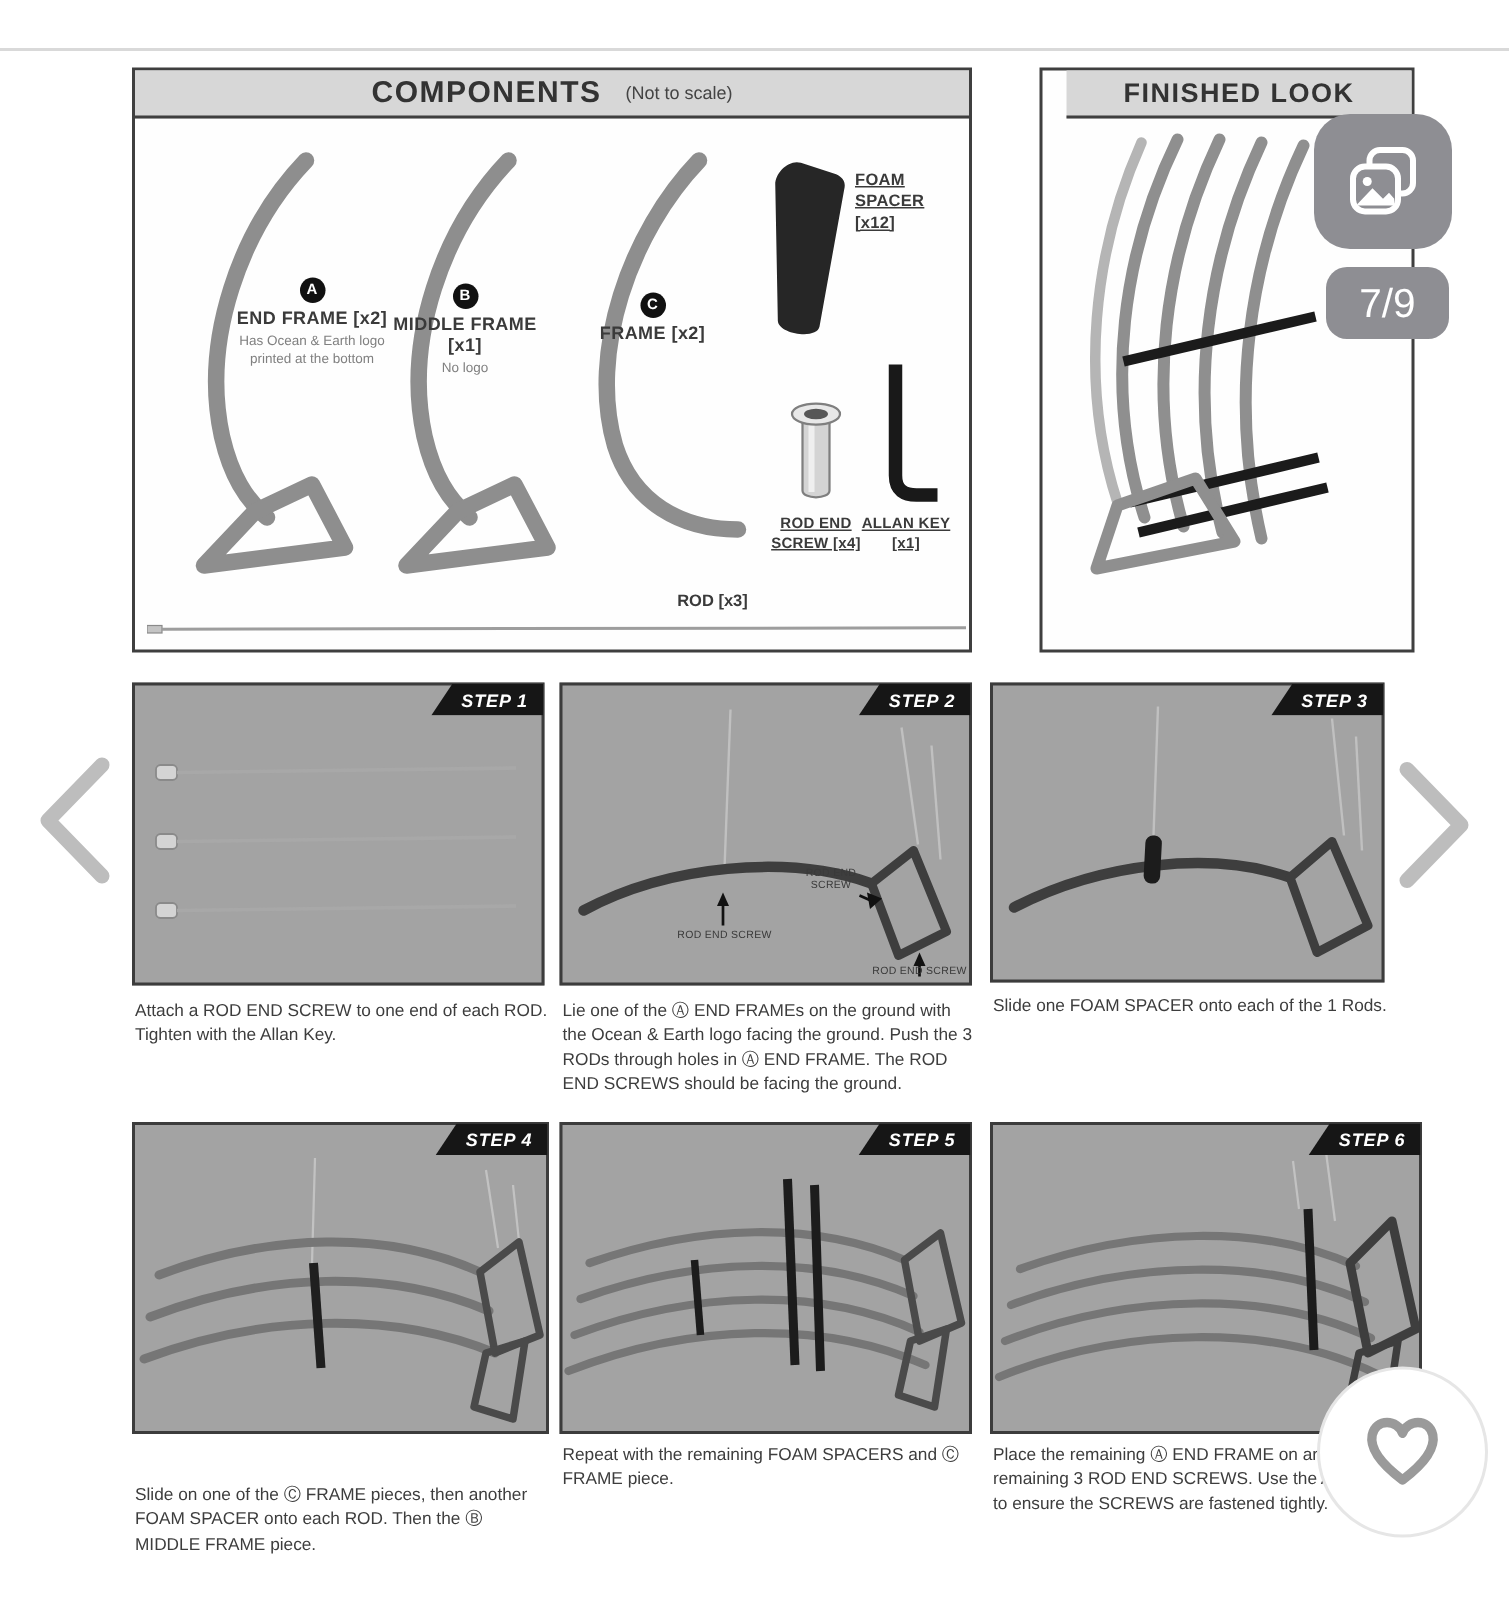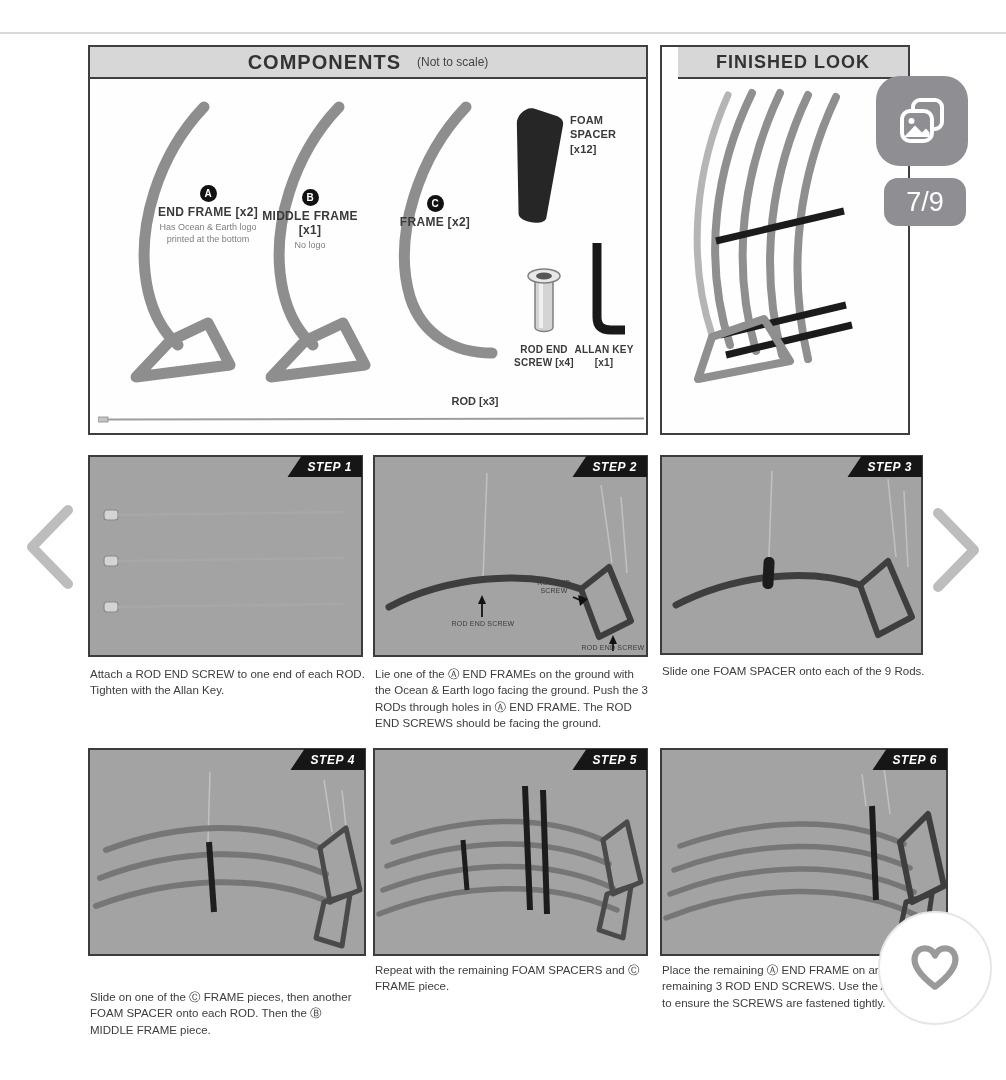--- a/index.html
+++ b/index.html
@@ -12,34 +12,34 @@
 
   
   .panel { position:absolute; background:#fefefe; border:2px solid #3f3f3f; }
   .panel-header {
     height:32px; background:#d7d7d7; border-bottom:2px solid #3f3f3f;
     display:flex; align-items:center; justify-content:center; gap:16px;
   }
   .panel-title { font-size:20px; font-weight:700; letter-spacing:1px; color:#333; }
   .panel-subtitle { font-size:12px; color:#444; }
   .components-panel { left:88px; top:45px; width:560px; height:390px; }
-  .finished-panel { left:660px; top:45px; width:250px; height:390px;padding-left:16px; }
+  .finished-panel { left:693px; top:45px; width:250px; height:390px;padding-left:16px; }
   .finished-panel .panel-title { font-size:18px; }
 
   .abs { position:absolute; }
 
   .part-label { position:absolute; text-align:center; }
   .circle-badge {
     display:inline-flex; width:17px; height:17px; border-radius:50%; background:#111;
     color:#fff; font-size:10px; font-weight:700; align-items:center; justify-content:center;
   }
   .part-name { font-size:12px; font-weight:700; color:#3a3a3a; margin-top:3px; letter-spacing:.3px; }
   .part-note { font-size:9px; color:#808080; margin-top:3px; line-height:1.3; }
 
-  .side-label { position:absolute; font-size:11px; font-weight:700; color:#3a3a3a; line-height:1.3; letter-spacing:.2px; }
+  .side-label { position:absolute; font-size:11px; font-weight:700; color:#3a3a3a; line-height:1.3; letter-spacing:.2px;text-decoration:underline; }
   .side-label.center { text-align:center; font-size:10px; }
   .rod-label { position:absolute; left:335px; top:348px; width:100px; text-align:center; font-size:11px; font-weight:700; color:#3a3a3a; }
 
   
   .fig { position:absolute; background:#a3a3a3; border:2px solid #3c3c3c; }
   .step-badge {
     position:absolute; top:-1px; right:-1px; height:21px; background:#161616; color:#fff;
     font-size:12px; font-style:italic; font-weight:800; letter-spacing:.6px;
     display:flex; align-items:center; padding:0 10px 0 20px;
     clip-path:polygon(14px 0, 100% 0, 100% 100%, 0 100%);
@@ -189,21 +189,21 @@
       <div class="step-badge">STEP 3</div>
       <svg width="259" height="196" viewBox="0 0 259 196">
         <line x1="110" y1="14" x2="107" y2="100" stroke="#c0c0c0" stroke-width="1.6"></line>
         <line x1="226" y1="22" x2="234" y2="100" stroke="#c0c0c0" stroke-width="1.6"></line>
         <line x1="242" y1="34" x2="246" y2="110" stroke="#c0c0c0" stroke-width="1.6"></line>
         <path d="M14 148 C 72 118, 146 110, 198 128" stroke="#3e3e3e" stroke-width="7" fill="none" stroke-linecap="round"></path>
         <rect x="101" y="100" width="11" height="32" rx="5" fill="#1c1c1c" transform="rotate(3 106 116)"></rect>
         <path d="M198 128 L226 104 L250 160 L216 178 Z" stroke="#3e3e3e" stroke-width="6" fill="none" stroke-linejoin="round"></path>
       </svg>
     </figure>
-    <p class="step-text" style="left:662px; top:663px; width:288px;">Slide one FOAM SPACER onto each of the 9 Rods.</p>
+    <p class="step-text" style="left:662px; top:663px; width:288px;">Slide one FOAM SPACER onto each of the 1 Rods.</p>
 
     <figure class="fig" style="left:88px; top:748px; width:278px; height:208px;">
       <div class="step-badge">STEP 4</div>
       <svg width="274" height="204" viewBox="0 0 274 204">
         <line x1="120" y1="22" x2="118" y2="92" stroke="#c2c2c2" stroke-width="1.5"></line>
         <line x1="234" y1="30" x2="242" y2="82" stroke="#c2c2c2" stroke-width="1.5"></line>
         <line x1="252" y1="40" x2="258" y2="96" stroke="#c2c2c2" stroke-width="1.5"></line>
         <path d="M16 100 C 90 72, 168 70, 230 98" stroke="#767676" stroke-width="6" fill="none" stroke-linecap="round"></path>
         <path d="M10 128 C 88 98, 170 96, 236 124" stroke="#767676" stroke-width="6" fill="none" stroke-linecap="round"></path>
         <path d="M6 156 C 86 126, 172 124, 240 152" stroke="#767676" stroke-width="6" fill="none" stroke-linecap="round"></path>

